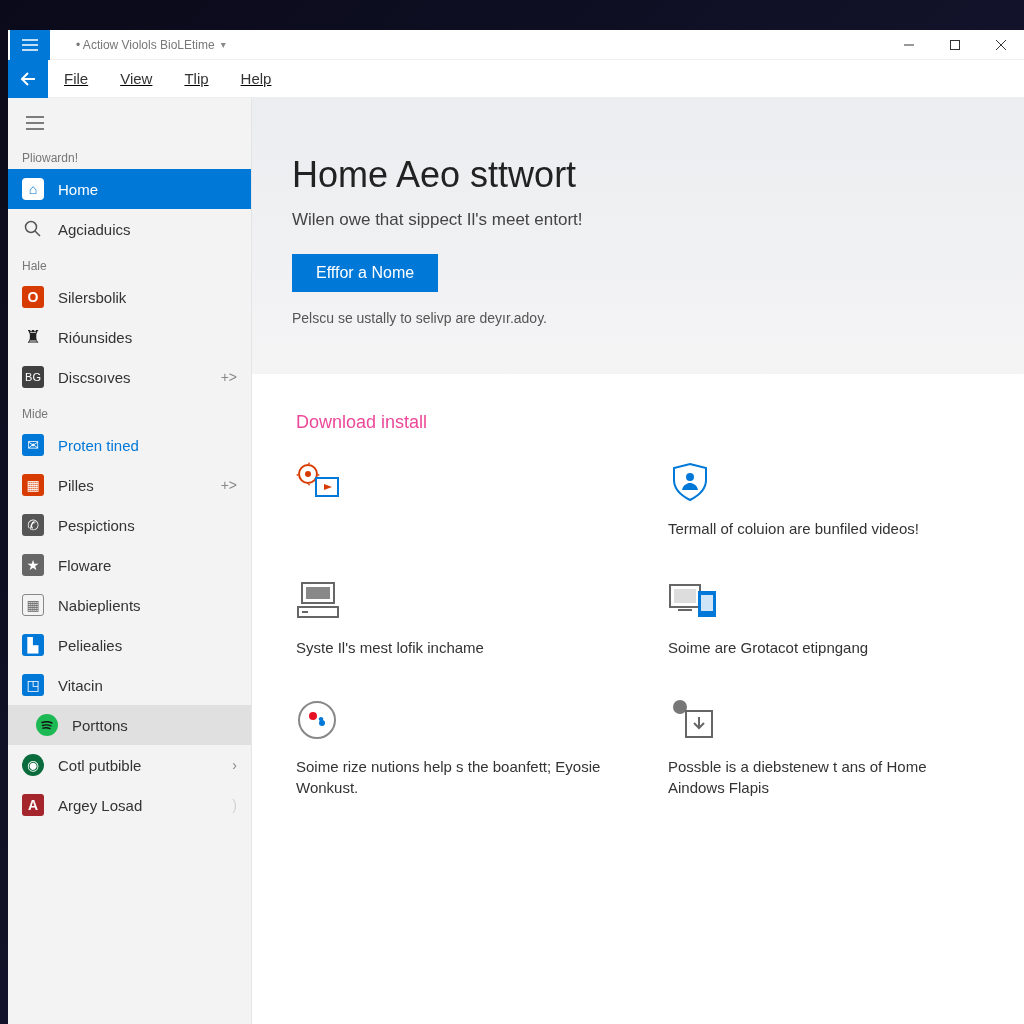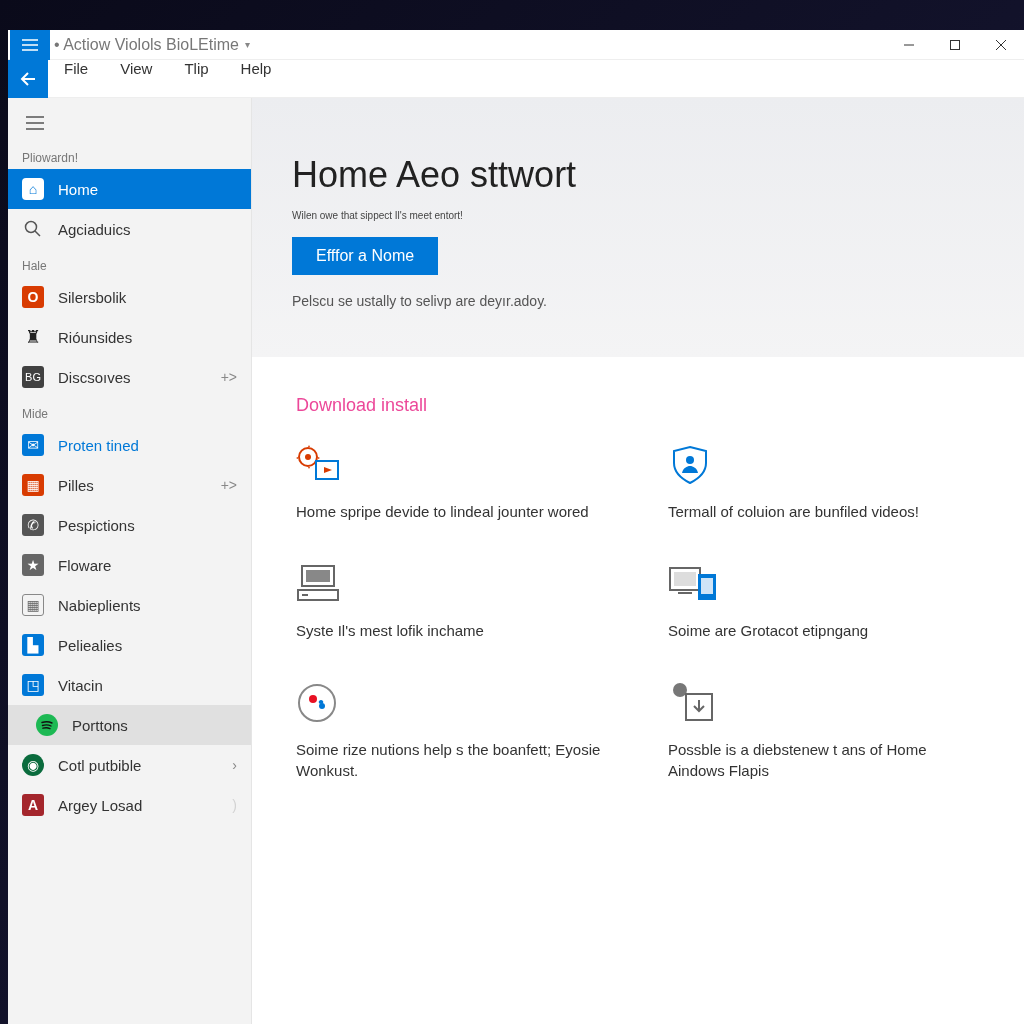--- a/index.html
+++ b/index.html
@@ -34,29 +34,30 @@
   padding-left: 2px;
 }
 .titlebar-left { display: flex; align-items: center; flex: 1; }
 .burger-btn {
   width: 40px; height: 30px;
   background: #0078d7;
   color: #fff;
   display: flex; align-items: center; justify-content: center;
   font-size: 18px;
 }
-.title-text { font-size: 16px; color: #777; margin-left: 4px; }
+.title-text { font-size: 12px; color: #777; margin-left: 26px; }
 .title-drop { font-size: 10px; color: #888; margin-left: 6px; }
 .win-controls { display: flex; }
 .win-btn { width: 46px; height: 30px; display:flex; align-items:center; justify-content:center; color:#555; font-size:12px; }
 .menubar2 {
   height: 38px;
   display: flex;
-  align-items: flex-start;
+  align-items: center;
   border-bottom: 1px solid #eee;
+  text-decoration: underline;
 }
 .back-btn {
   width: 40px; height: 38px;
   background: #0078d7;
   color:#fff;
   display:flex; align-items:center; justify-content:center;
   font-size:18px;
 }
 .menu-item { padding: 0 16px; font-size: 15px; color:#333; }
 .body-row { flex:1; display:flex; overflow:hidden; }
@@ -103,21 +104,21 @@
 .icon-red-a { background:#a4262c; color:#fff; font-weight:bold; }
 .nav-chevron { position:absolute; right:14px; color:#888; font-size:14px; }
 .nav-link { color:#0078d7; }
 .content { flex:1; overflow-y:auto; background:#fff; }
 .hero {
   background: linear-gradient(#ecedf0, #f4f4f5);
   padding: 56px 40px 48px;
   text-align:left;
 }
 .hero h1 { font-size:36px; font-weight:400; color:#222; margin-bottom:14px; }
-.hero-sub { font-size:10px; color:#444; margin-bottom:16px; }
+.hero-sub { font-size:17px; color:#444; margin-bottom:24px; }
 .hero-btn {
   display:inline-block;
   background:#0078d7; color:#fff;
   padding: 10px 24px;
   font-size:16px;
   margin-bottom:18px;
 }
 .hero-note { font-size:14px; color:#555; }
 .section { padding: 38px 44px; }
 .section h2 { font-size:18px; font-weight:400; color:#ec4899; margin-bottom:27px; }
@@ -280,21 +281,20 @@
           <div class="card">
             <div class="card-icon">
               <svg width="48" height="40" viewBox="0 0 48 40">
                 <circle cx="12" cy="12" r="9" fill="none" stroke="#d83b01" stroke-width="2"></circle>
                 <circle cx="12" cy="12" r="3" fill="#d83b01"></circle>
                 <path fill="#d83b01" d="M12 2l1 -2 1 2zM12 22l1 2 1-2zM2 12l-2 1 2 1zM22 12l2 1-2 1z"></path>
                 <rect x="20" y="16" width="22" height="18" fill="none" stroke="#0078d7" stroke-width="2"></rect>
                 <path fill="#d83b01" d="M28 22l8 3-8 3z"></path>
               </svg>
             </div>
-            <p class="card-text">Home spripe devide to lindeal jounter wored</p>
           </div>
 
           <div class="card">
             <div class="card-icon">
               <svg width="44" height="44" viewBox="0 0 44 44">
                 <path fill="none" stroke="#0078d7" stroke-width="2" d="M22 4l16 4v12c0 10-8 16-16 20C14 36 6 30 6 20V8z"></path>
                 <circle cx="22" cy="17" r="4" fill="#0078d7"></circle>
                 <path fill="#0078d7" d="M14 30c1-5 5-7 8-7s7 2 8 7z"></path>
               </svg>
             </div>

